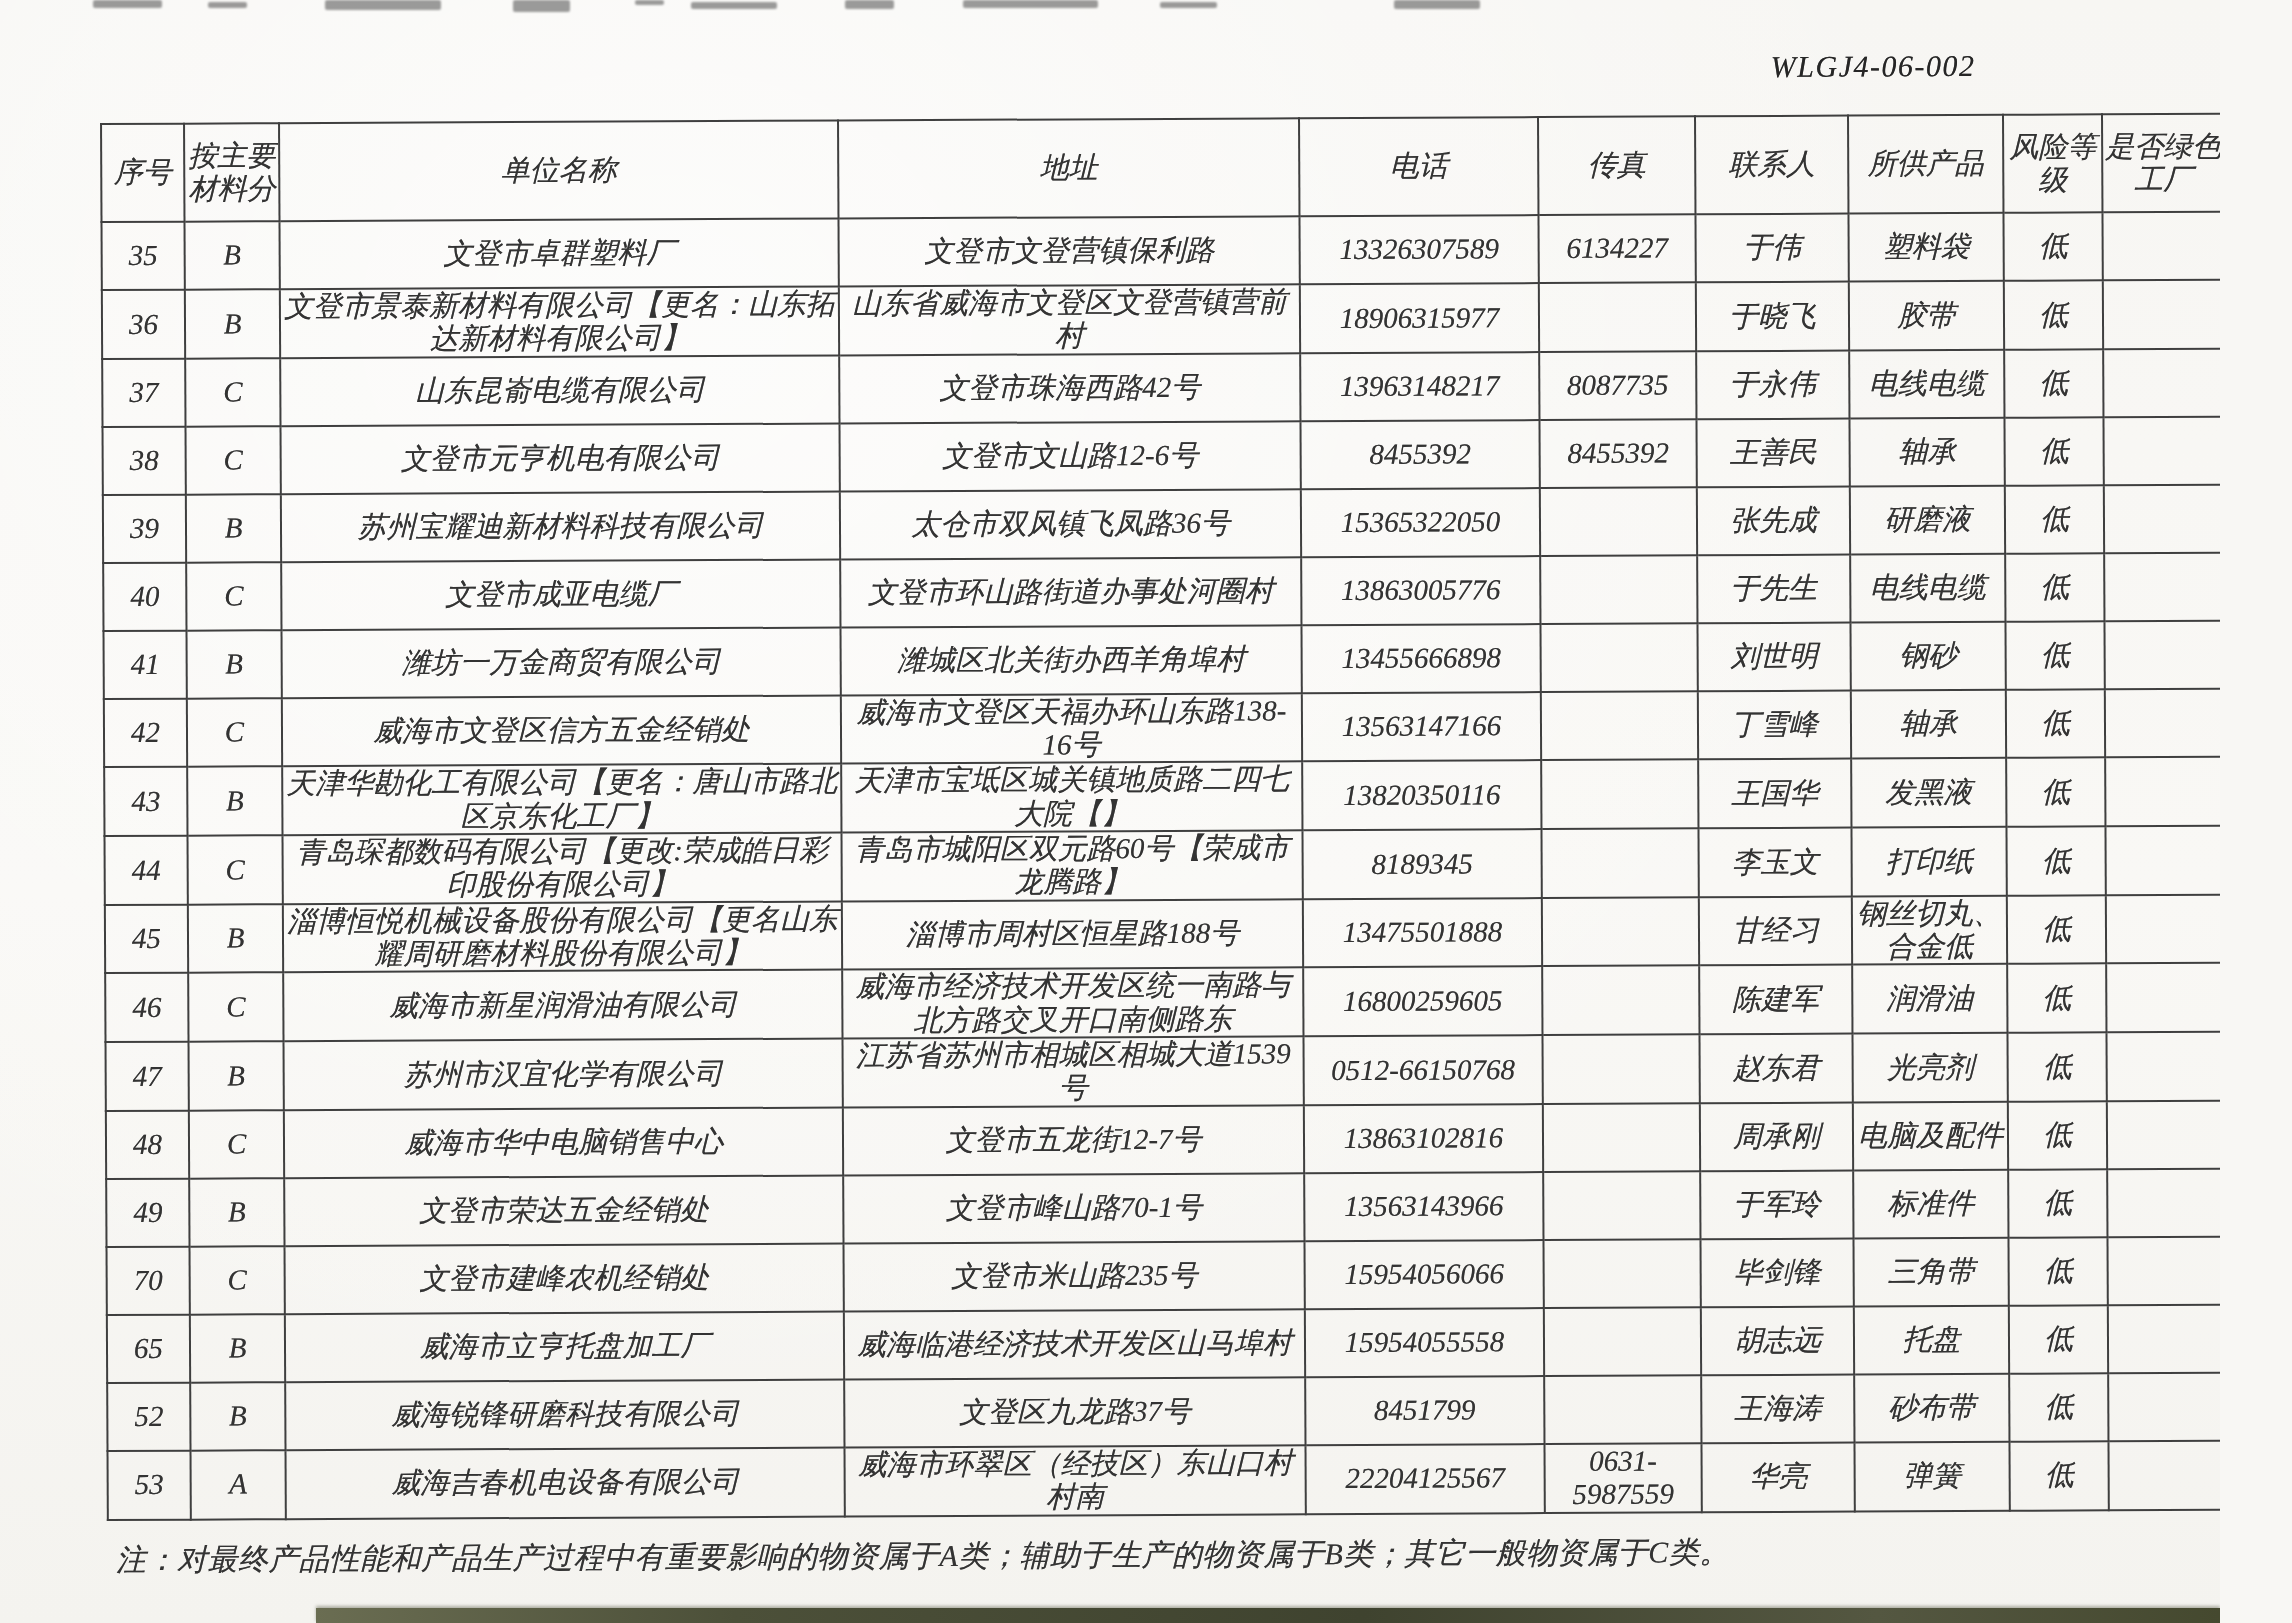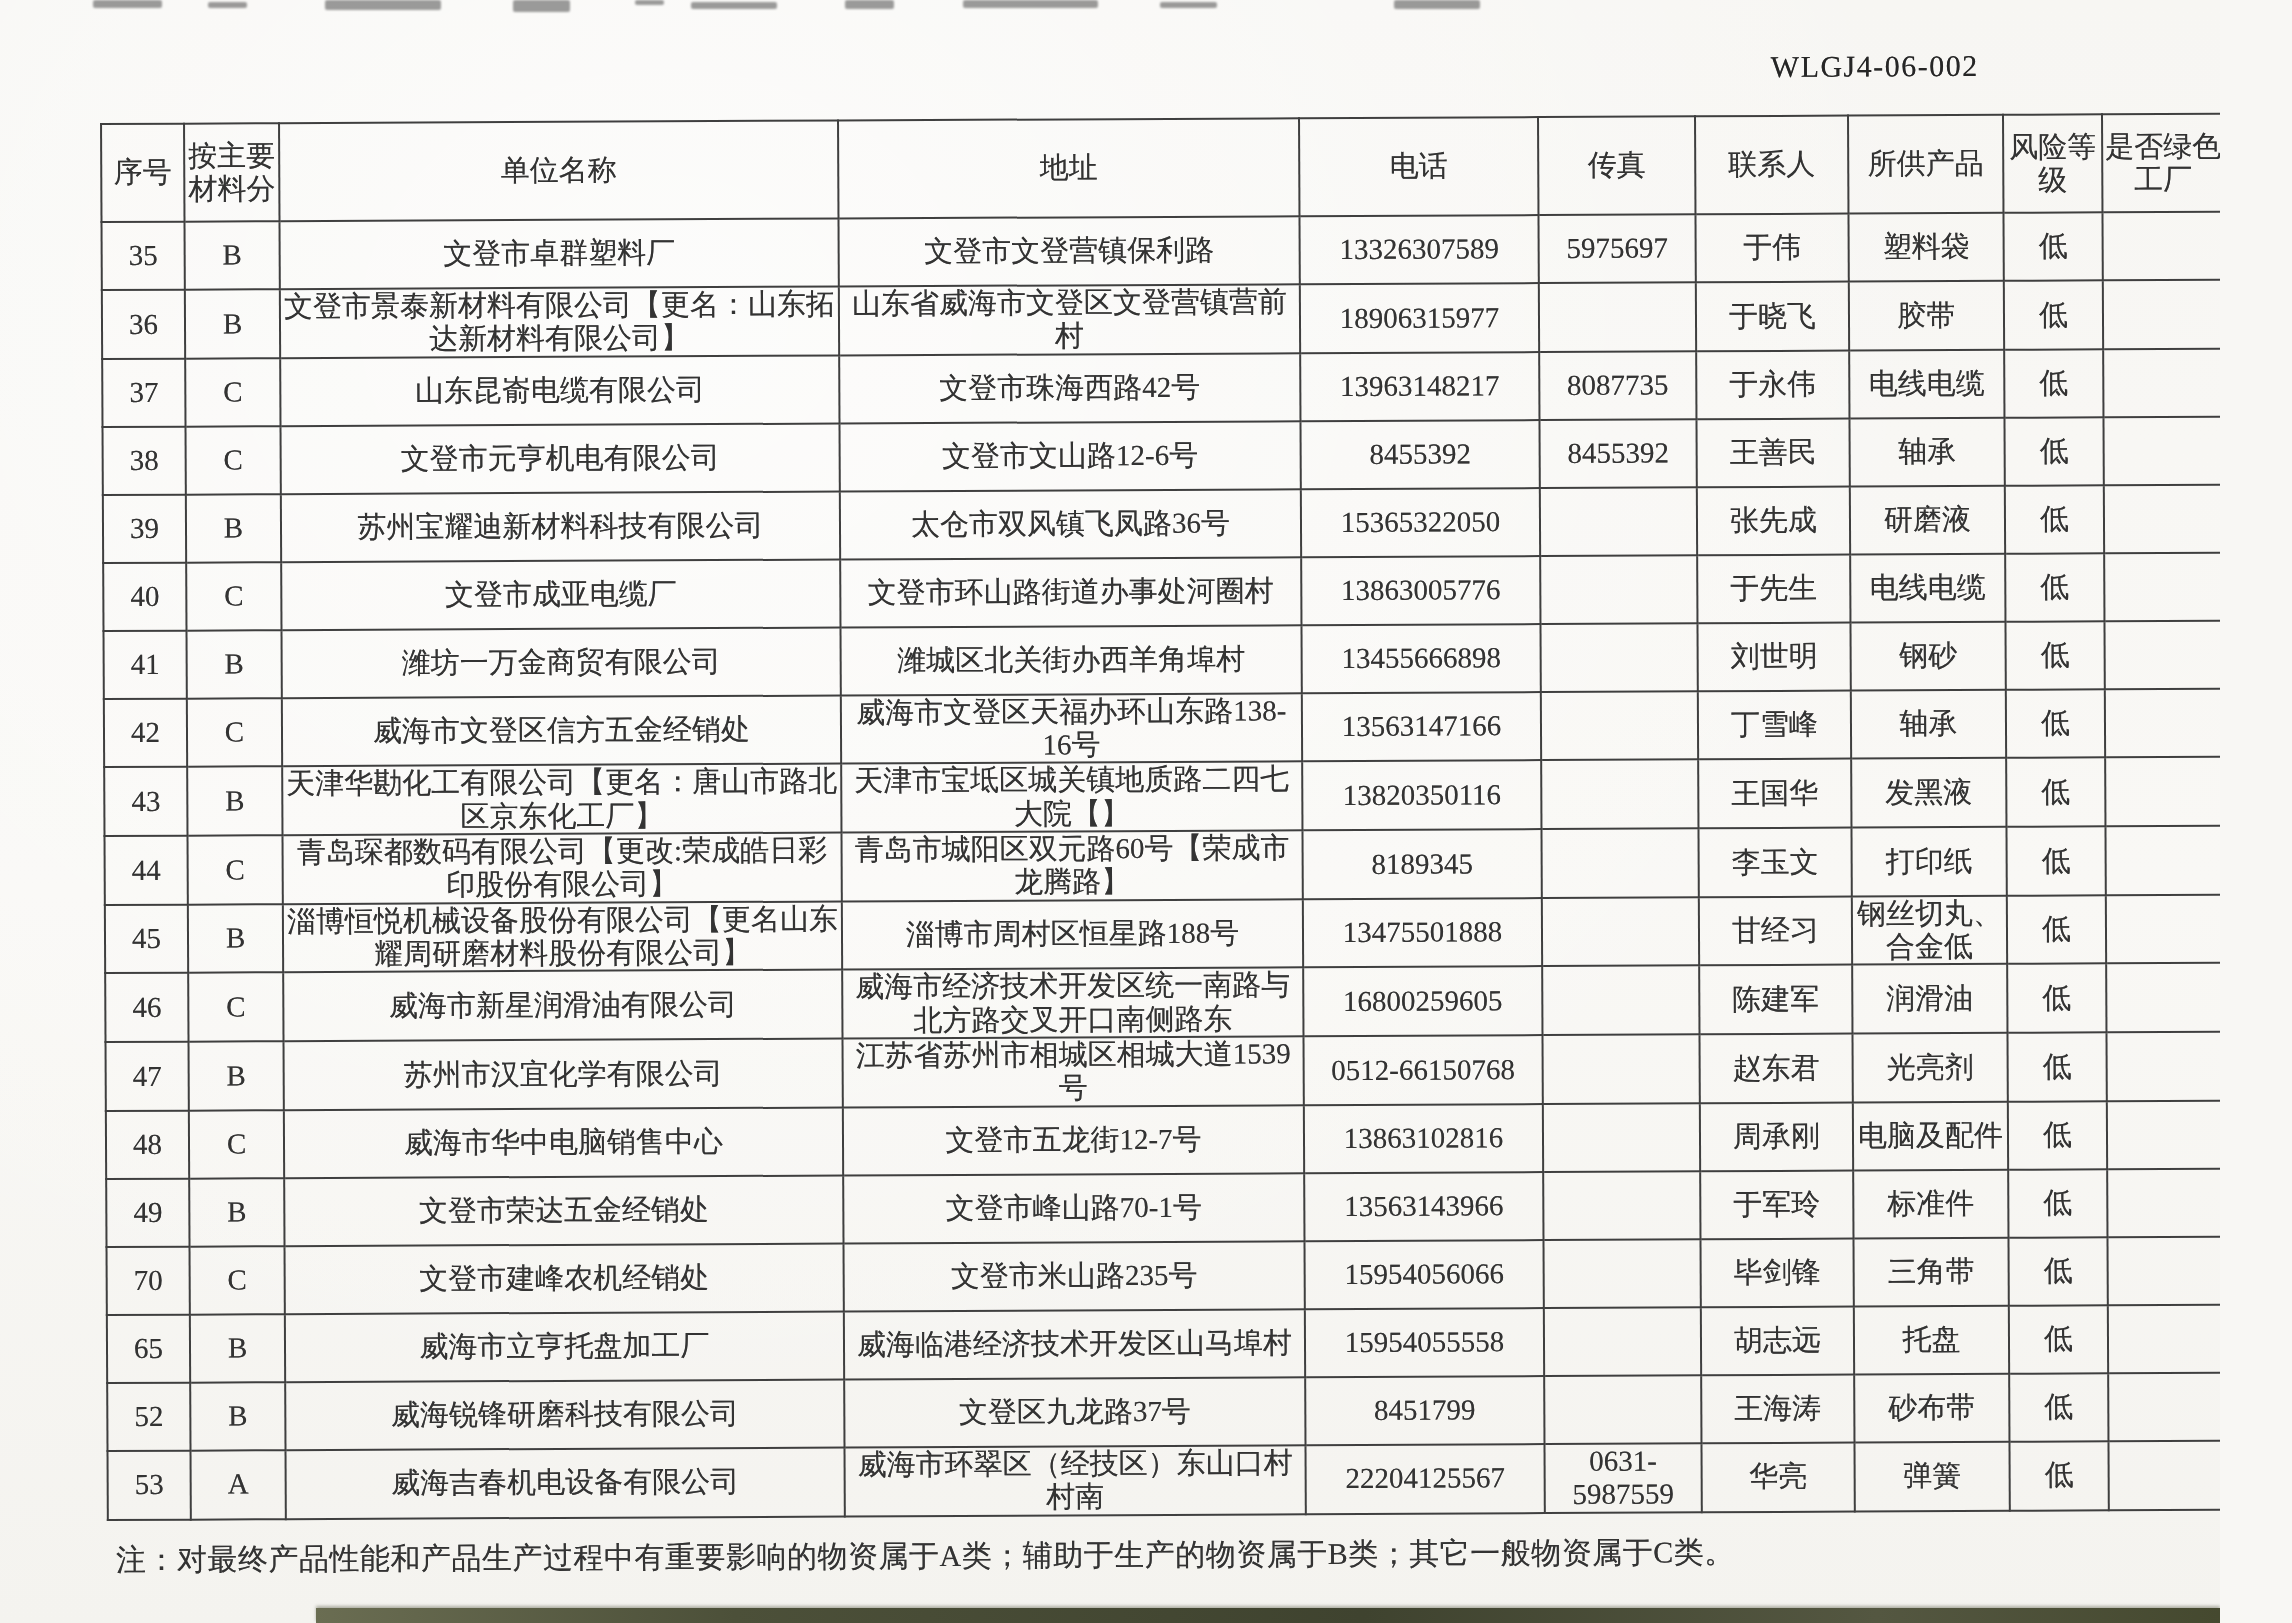--- a/index.html
+++ b/index.html
@@ -6,20 +6,21 @@
   body{
     width:2293px;height:1623px;overflow:hidden;
     font-family:"Liberation Serif","DejaVu Serif",serif;
     background:var(--paper,#f8f7f4);
     color:var(--ink,#303030);
   }
   .page{position:relative;width:2220px;height:1623px;overflow:hidden;
     background:
       radial-gradient(ellipse at 30% 20%, rgba(255,255,255,.65), rgba(0,0,0,0) 60%),
       linear-gradient(180deg,#f7f6f3 0%,#f9f8f5 55%,#f4f3ef 100%);
+    font-style: italic;
   }
   .content{position:absolute;left:0;top:0;width:2293px;height:1623px;
     transform:rotate(-0.28deg);transform-origin:50% 45%;}
   .doc-code{
     position:absolute;left:1774px;top:53px;
     font-size:30px;letter-spacing:1.5px;color:#262626;
     text-shadow:0 0 0.6px rgba(40,40,40,.7);
   }
   table.suppliers{
     position:absolute;left:103px;top:118px;width:2122px;
@@ -119,21 +120,21 @@
             <th class="c-green">是否绿色工厂</th>
           </tr>
       </thead>
       <tbody>
           <tr>
             <td class="c-seq">35</td>
             <td class="c-category">B</td>
             <td class="c-name">文登市卓群塑料厂</td>
             <td class="c-address">文登市文登营镇保利路</td>
             <td class="c-phone">13326307589</td>
-            <td class="c-fax">5975697</td>
+            <td class="c-fax">6134227</td>
             <td class="c-contact">于伟</td>
             <td class="c-product">塑料袋</td>
             <td class="c-risk">低</td>
             <td class="c-green"></td>
           </tr>
           <tr>
             <td class="c-seq">36</td>
             <td class="c-category">B</td>
             <td class="c-name">文登市景泰新材料有限公司【更名：山东拓达新材料有限公司】</td>
             <td class="c-address">山东省威海市文登区文登营镇营前村</td>

